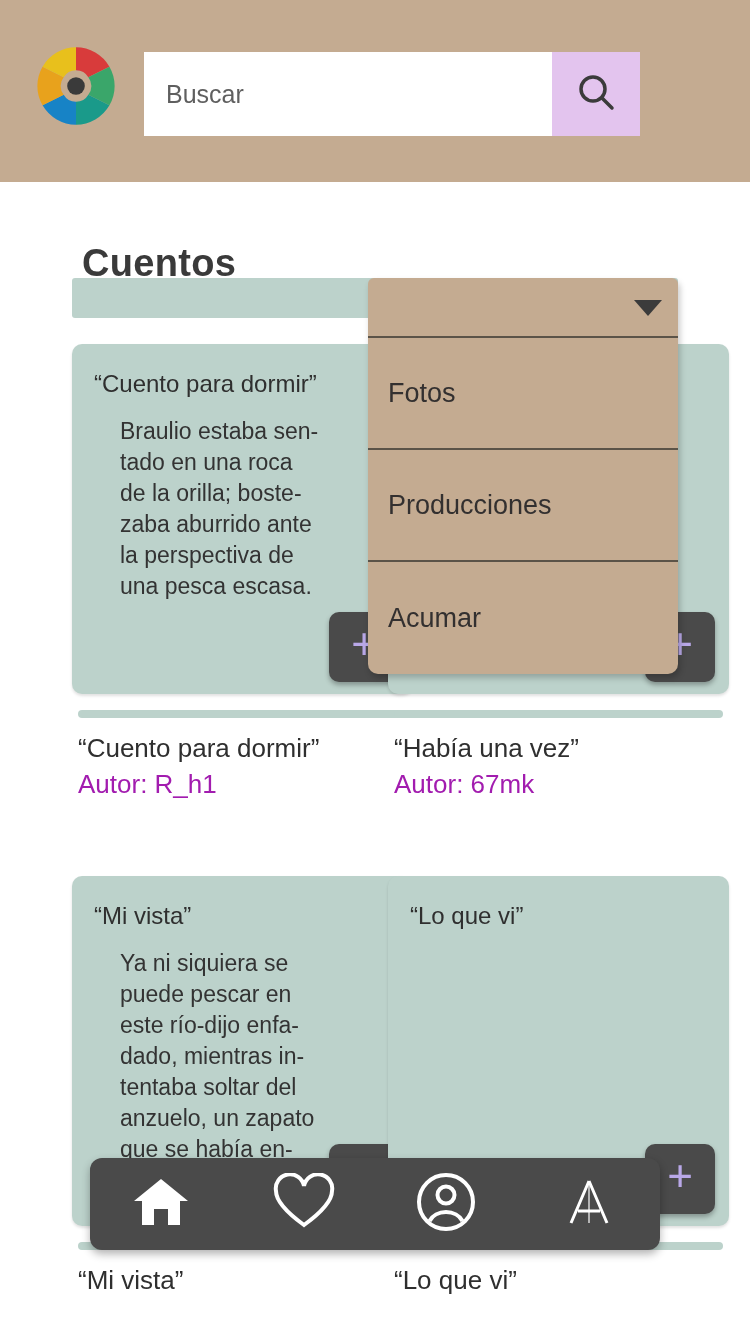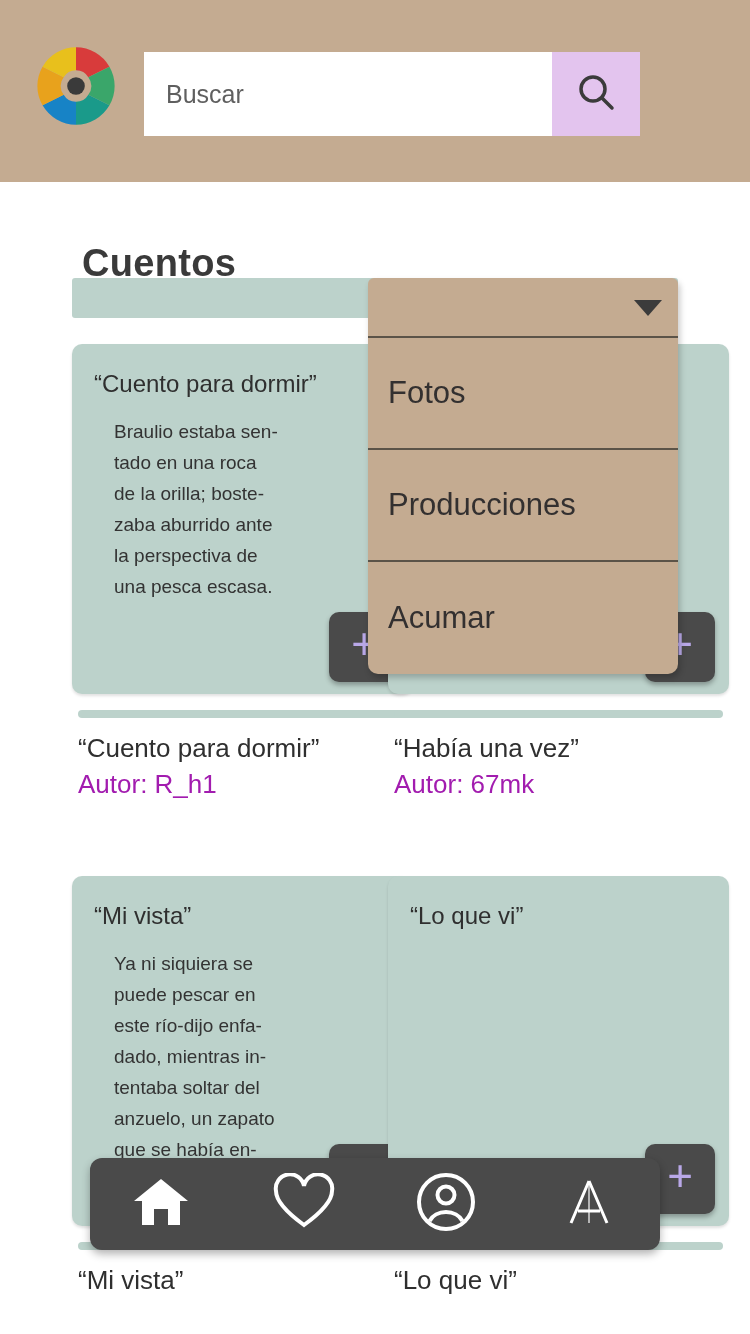--- a/index.html
+++ b/index.html
@@ -95,21 +95,21 @@
     width: 0; height: 0;
     border-left: 14px solid transparent;
     border-right: 14px solid transparent;
     border-top: 16px solid #3b3b3b;
   }
   .dropdown-item {
     height: 112px;
     display: flex;
     align-items: center;
     padding-left: 20px;
-    font-size: 31px;
+    font-size: 27px;
     color: #333030;
     border-bottom: 2px solid #5b5348;
     cursor: pointer;
   }
   .dropdown-item:last-child { border-bottom: none; }
 
   
   .grid {
     position: absolute;
     left: 0; top: 0;
@@ -125,25 +125,25 @@
     height: 350px;
     overflow: hidden;
     box-shadow: 0 2px 3px rgba(0,0,0,0.12);
   }
   .card-title {
     font-size: 24px;
     color: #2f2f2f;
     margin: 0 0 18px 0;
   }
   .card-body {
-    font-size: 19px;
+    font-size: 23px;
     line-height: 31px;
     color: #333;
     padding-left: 14px;
-    margin: 6px;
+    margin: 12px;
   }
   .plus-btn {
     position: absolute;
     right: 14px; bottom: 12px;
     width: 70px; height: 70px;
     background: #4a4a4a;
     border-radius: 10px;
     color: #b9a8e8;
     font-size: 44px;
     line-height: 64px;

